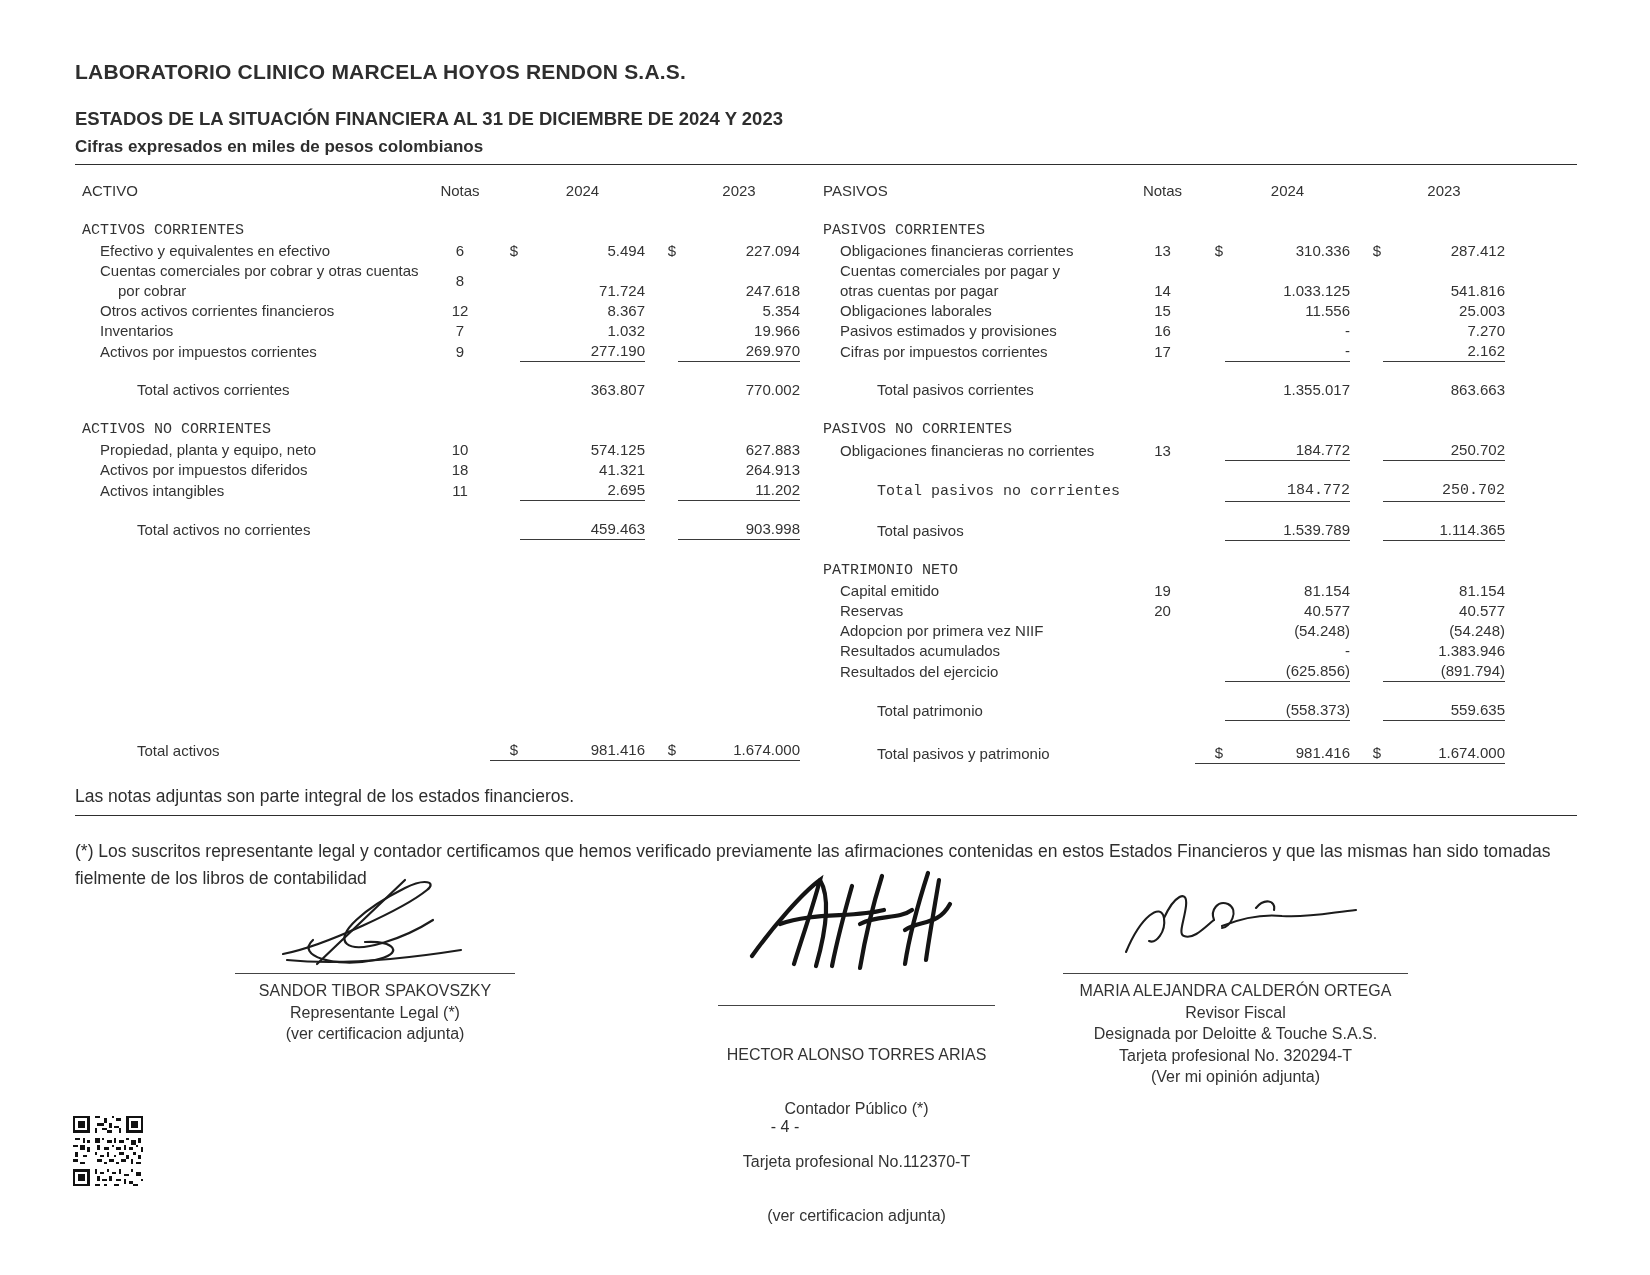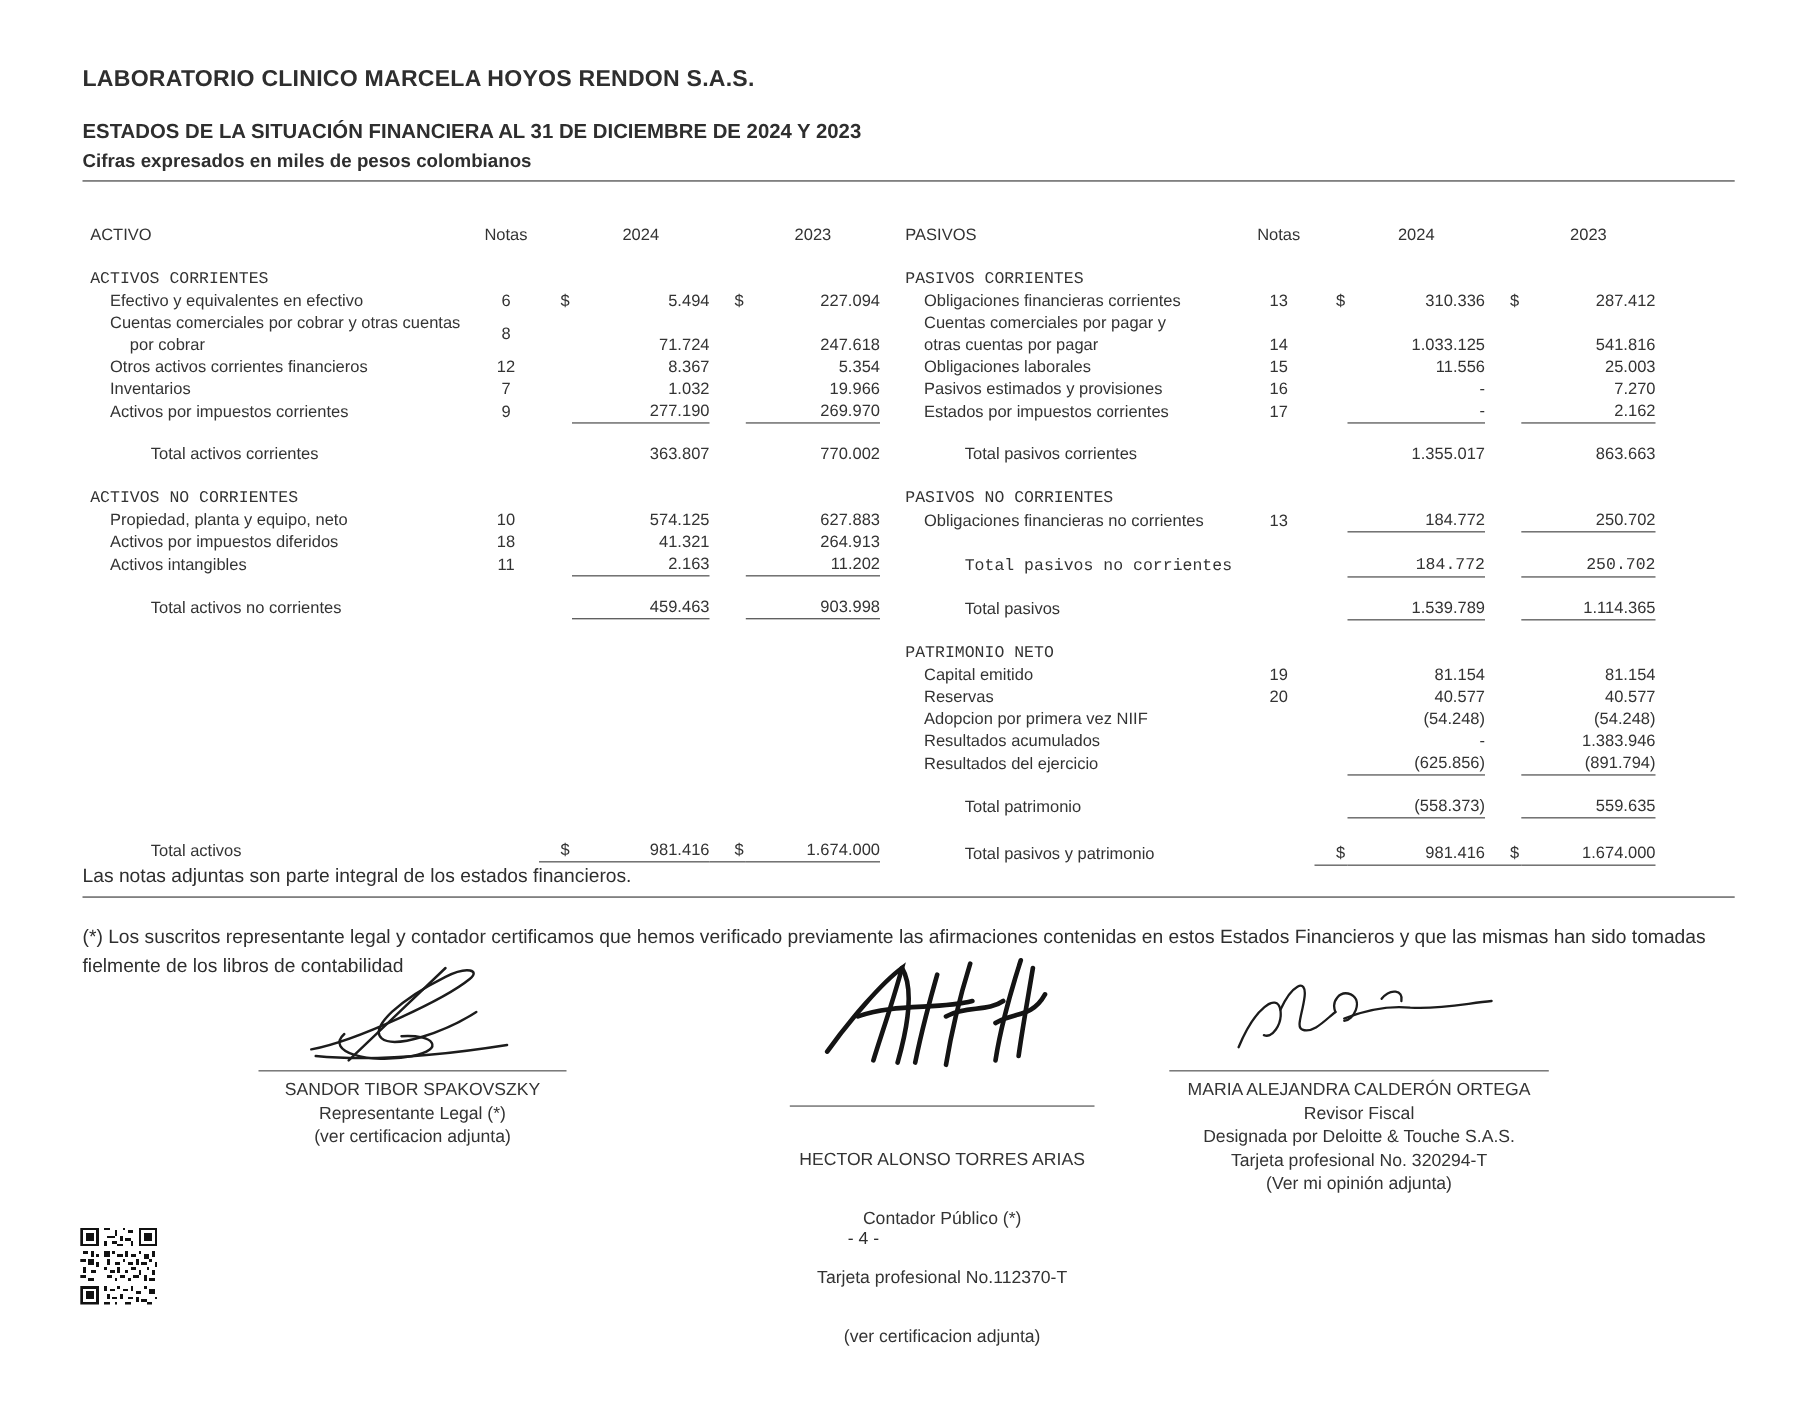--- a/index.html
+++ b/index.html
@@ -6,21 +6,21 @@
   body{
     width:1650px;height:1275px;background:#ffffff;
     font-family:"Liberation Sans",sans-serif;color:#2e2e2e;
     position:relative;overflow:hidden;
   }
   .company{position:absolute;left:75px;top:60px;font-size:21px;font-weight:700;letter-spacing:.2px;}
   .stitle{position:absolute;left:75px;top:108px;font-size:18.5px;font-weight:700;}
   .units{position:absolute;left:75px;top:137px;font-size:17px;font-weight:600;}
   .rule-top{position:absolute;left:75px;top:164px;width:1502px;border-top:1.6px solid #2e2e2e;}
 
-  .fintable{position:absolute;top:204px;font-size:15px;line-height:20px;color:#333;}
+  .fintable{position:absolute;top:181px;font-size:15px;line-height:20px;color:#333;}
   .lt{left:75px;width:725px;}
   .rt{left:823px;width:682px;}
   .trow{display:grid;align-items:end;}
   .lt .trow{grid-template-columns:355px 60px 30px 125px 33px 122px;}
   .rt .trow{grid-template-columns:307px 65px 30px 125px 33px 122px;}
   .c-nota{text-align:center;}
   .c-cur{text-align:right;padding-right:2px;}
   .c-val{text-align:right;}
   .yhead{text-align:center;}
   .sec{padding-left:7px;}
@@ -152,21 +152,21 @@
     <div class="c-cur"></div>
     <div class="c-val">41.321</div>
     <div class="c-cur"></div>
     <div class="c-val">264.913</div>
   </div>
 
   <div class="trow">
     <div class="c-label item">Activos intangibles</div>
     <div class="c-nota">11</div>
     <div class="c-cur"></div>
-    <div class="c-val u">2.163</div>
+    <div class="c-val u">2.695</div>
     <div class="c-cur"></div>
     <div class="c-val u">11.202</div>
   </div>
 
   <div class="trow mt18">
     <div class="c-label tot">Total activos no corrientes</div>
     <div class="c-nota"></div>
     <div class="c-cur"></div>
     <div class="c-val u">459.463</div>
     <div class="c-cur"></div>
@@ -232,21 +232,21 @@
   <div class="trow">
     <div class="c-label item">Pasivos estimados y provisiones</div>
     <div class="c-nota">16</div>
     <div class="c-cur"></div>
     <div class="c-val">-</div>
     <div class="c-cur"></div>
     <div class="c-val">7.270</div>
   </div>
 
   <div class="trow">
-    <div class="c-label item">Estados por impuestos corrientes</div>
+    <div class="c-label item">Cifras por impuestos corrientes</div>
     <div class="c-nota">17</div>
     <div class="c-cur"></div>
     <div class="c-val u">-</div>
     <div class="c-cur"></div>
     <div class="c-val u">2.162</div>
   </div>
 
   <div class="trow mt18">
     <div class="c-label tot">Total pasivos corrientes</div>
     <div class="c-nota"></div>

